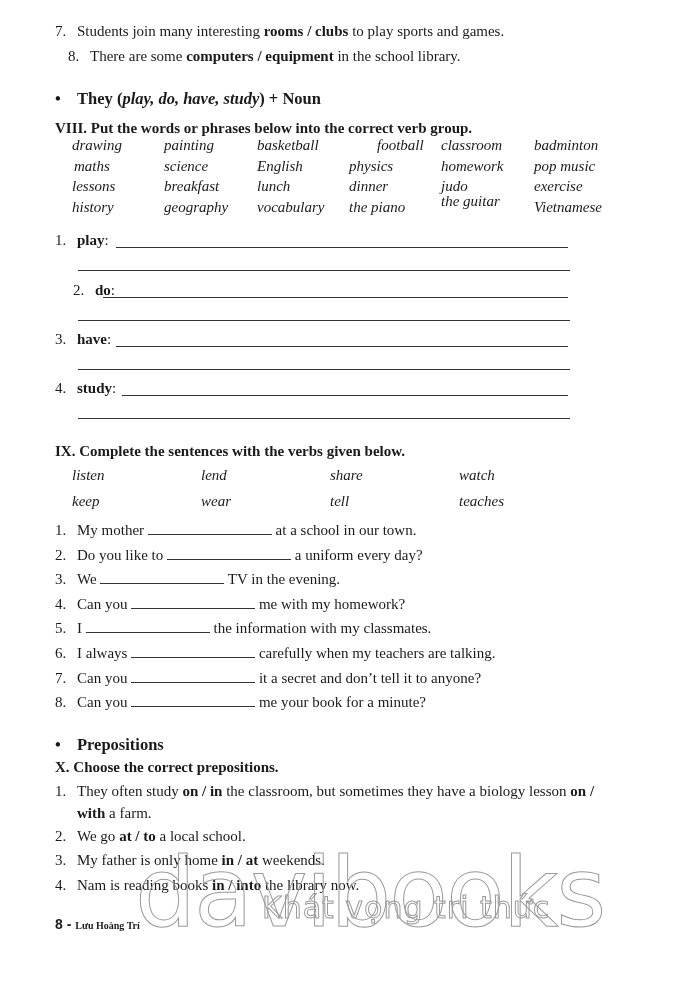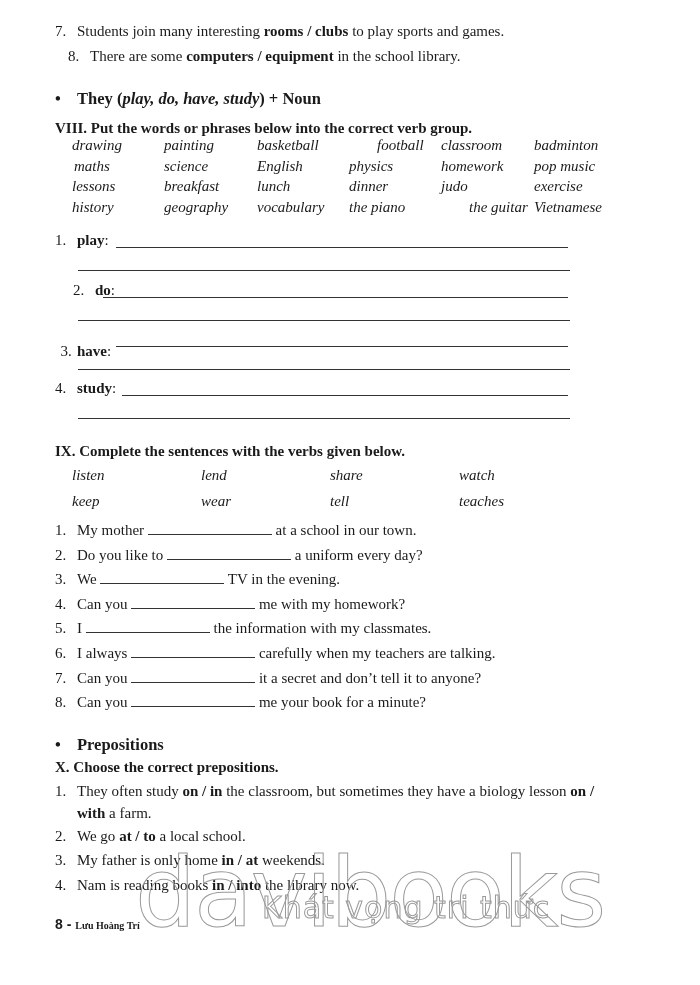--- a/index.html
+++ b/index.html
@@ -53,32 +53,32 @@
     <span class="wb" style="left:72px; top:178px;">lessons</span>
     <span class="wb" style="left:164px; top:178px;">breakfast</span>
     <span class="wb" style="left:257px; top:178px;">lunch</span>
     <span class="wb" style="left:349px; top:178px;">dinner</span>
     <span class="wb" style="left:441px; top:178px;">judo</span>
     <span class="wb" style="left:534px; top:178px;">exercise</span>
     <span class="wb" style="left:72px; top:199px;">history</span>
     <span class="wb" style="left:164px; top:199px;">geography</span>
     <span class="wb" style="left:257px; top:199px;">vocabulary</span>
     <span class="wb" style="left:349px; top:199px;">the piano</span>
-    <span class="wb" style="left:441px; top:199px;margin-left:28px;">the guitar</span>
+    <span class="wb" style="left:441px; top:193px;">the guitar</span>
     <span class="wb" style="left:534px; top:199px;">Vietnamese</span>
   </div>
 
 <div id="ex8-groups">
     <div class="abs" style="left:55px; top:232px;"><span class="num">1.</span><b>play</b><span>:</span></div>
     <div class="line" style="left:116px; width:452px; top:247px;"></div>
     <div class="line" style="left:78px; width:492px; top:270px;"></div>
     <div class="abs" style="left:73px; top:282px;"><span class="num">2.</span><b>do</b><span>:</span></div>
     <div class="line" style="left:103px; width:465px; top:297px;"></div>
     <div class="line" style="left:78px; width:492px; top:320px;"></div>
-    <div class="abs" style="left:55px; top:343px;text-align:center;"><span class="num">3.</span><b>have</b><span>:</span></div>
+    <div class="abs" style="left:55px; top:331px;"><span class="num">3.</span><b>have</b><span>:</span></div>
     <div class="line" style="left:116px; width:452px; top:346px;"></div>
     <div class="line" style="left:78px; width:492px; top:369px;"></div>
     <div class="abs" style="left:55px; top:380px;"><span class="num">4.</span><b>study</b><span>:</span></div>
     <div class="line" style="left:122px; width:446px; top:395px;"></div>
     <div class="line" style="left:78px; width:492px; top:418px;"></div>
   </div>
 
 <div class="abs sec" style="left:55px; top:443px;">IX. Complete the sentences with the verbs given below.</div>
 <div id="ex9-bank">
     <span class="wb" style="left:72px; top:467px;">listen</span>

